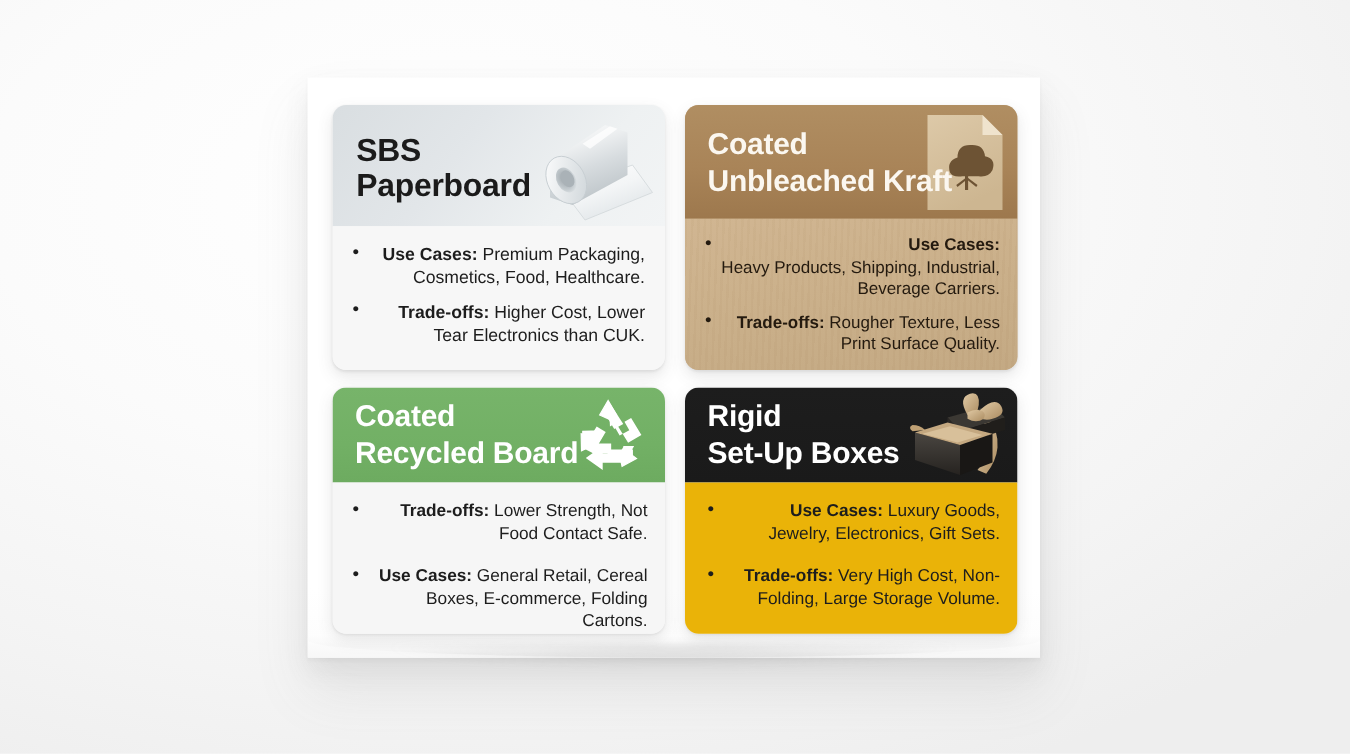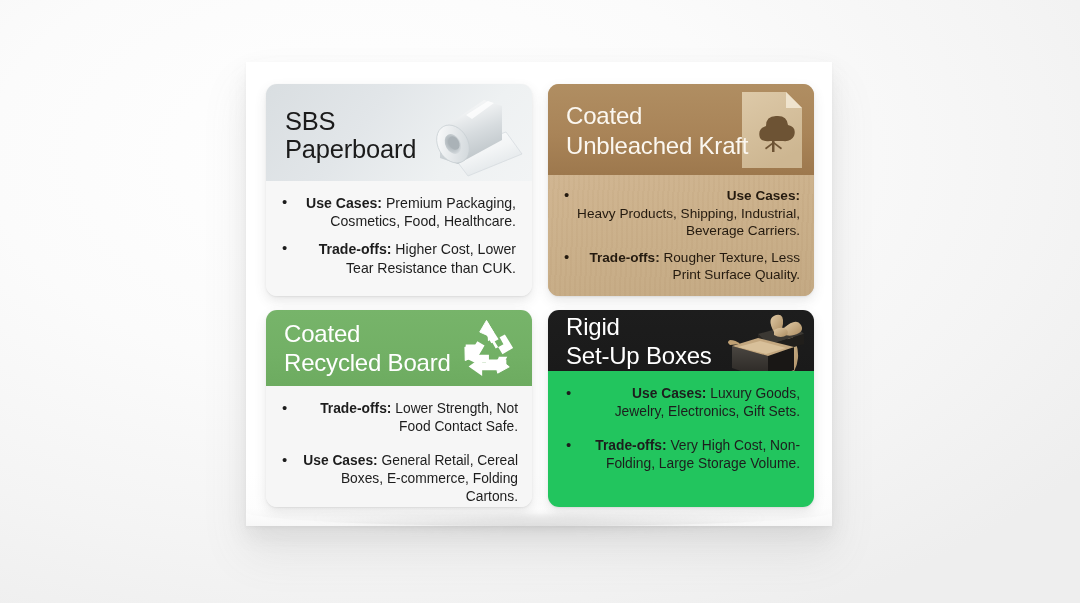--- a/index.html
+++ b/index.html
@@ -77,21 +77,21 @@
   }
 
   .card-header {
     position: relative;
     display: flex;
     align-items: center;
     flex: 0 0 auto;
     overflow: hidden;
   }
   .card-title {
-    font-weight: normal;
+    font-weight: bold;
     letter-spacing: -0.2px;
     white-space: pre-line;
     position: relative;
     z-index: 2;
   }
   .card-icon {
     position: absolute;
     z-index: 1;
     pointer-events: none;
   }
@@ -171,31 +171,31 @@
     color: #ffffff;
     font-size: 24px;
     line-height: 29px;
   }
   #card-crb .card-body { background: #f6f6f6; padding: 14px 14px 10px 14px; }
   #card-crb ul.bullets li { font-size: 13.8px; line-height: 18px; margin-bottom: 16px; }
 
   
   #card-rsb { background: #f6f6f6; }
   #card-rsb .card-header {
-    height: 61px;
+    height: 76px;
     background: linear-gradient(180deg, #1d1d1d 0%, #1a1a1a 100%);
     padding: 0 0 0 18px;
     align-items: center;
   }
   #card-rsb .card-title {
     color: #ffffff;
     font-size: 24px;
     line-height: 29px;
   }
-  #card-rsb .card-body { background: #22c55e; padding: 14px 14px 10px 16px; }
+  #card-rsb .card-body { background: #eab308; padding: 14px 14px 10px 16px; }
   #card-rsb ul.bullets li { font-size: 13.8px; line-height: 18px; margin-bottom: 16px; }
 
   
   #icon-paper-roll { right: 4px; top: 8px; width: 118px; height: 86px; }
   #icon-kraft-doc  { right: 6px; top: 4px;  width: 72px;  height: 86px; }
   #icon-recycle    { right: 14px; top: 8px; width: 62px;  height: 60px; }
   #icon-gift-box   { right: 6px; top: 2px;  width: 80px;  height: 72px; }
 </style>
 </head>
 <body>
@@ -244,21 +244,21 @@
           <ellipse cx="43" cy="52" rx="7.5" ry="10.5" transform="rotate(-29 43 52)" fill="url(#gHole)"></ellipse>
           <ellipse cx="44" cy="51" rx="5" ry="7.2" transform="rotate(-29 44 51)" fill="#aab2b7"></ellipse>
         </svg>
       </div>
       <div class="card-body">
         <ul class="bullets">
           <li>
             <span class="lbl">Use Cases:</span><span class="val"> Premium Packaging, Cosmetics, Food, Healthcare.</span>
           </li>
           <li>
-            <span class="lbl">Trade-offs:</span><span class="val"> Higher Cost, Lower Tear Resistance than CUK.</span>
+            <span class="lbl">Trade-offs:</span><span class="val"> Higher Cost, Lower Tear Electronics than CUK.</span>
           </li>
         </ul>
       </div>
     </div>
 
     <div class="card" id="card-cuk">
       <div class="card-header">
         <div class="card-title">Coated
 Unbleached Kraft</div>
         <svg class="card-icon" id="icon-kraft-doc" viewBox="0 0 72 86">

